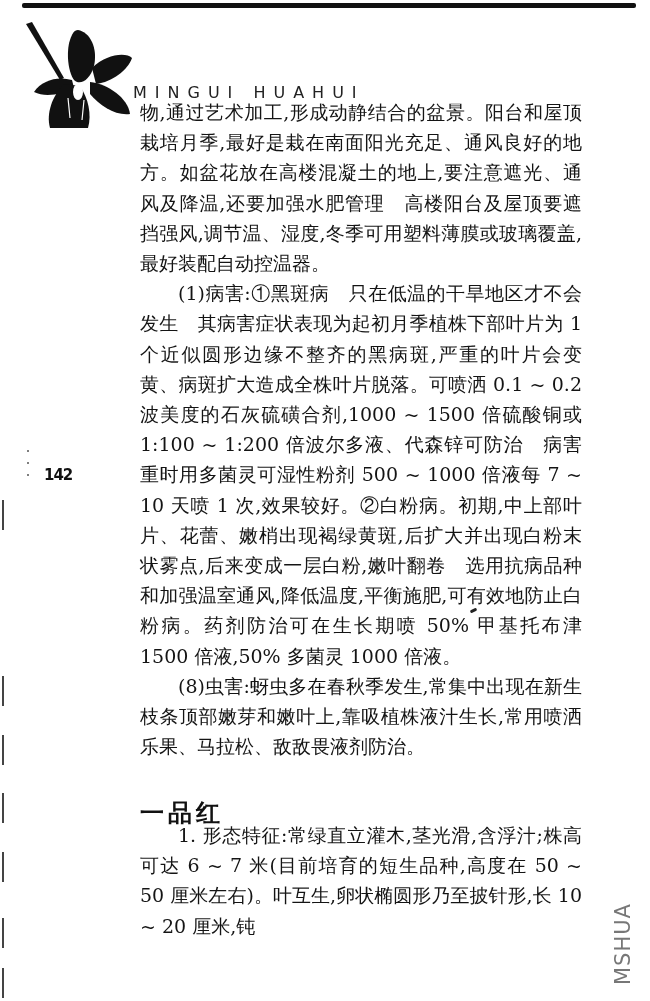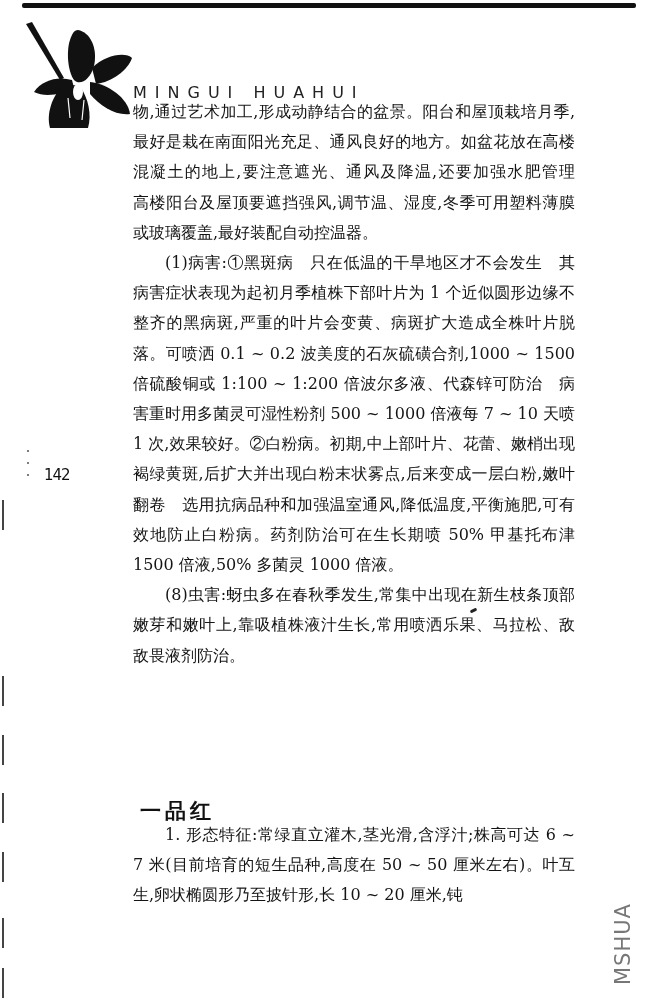--- a/index.html
+++ b/index.html
@@ -12,34 +12,34 @@
       position: absolute; left: 22px; top: 3px; width: 614px; height: 5px;
       background: #111; border-radius: 2px;
     }
     .logo { position: absolute; left: 18px; top: 18px; width: 120px; height: 110px; }
     .header-title {
       position: absolute; left: 133px; top: 46px;
       font-family: "DejaVu Sans", "Liberation Sans", sans-serif;
       font-size: 16px; letter-spacing: 8px; color: #222; font-weight: normal; margin-top: 37px;
     }
     .body-text {
-      position: absolute; left: 133px; width: 442px;
-      font-size: 16px; line-height: 30.2px; color: #141414;
+      position: absolute; left: 140px; width: 442px;
+      font-size: 19px; line-height: 30.2px; color: #141414;
       text-align: justify;
     }
     .body-text p { margin: 0; }
     .indent { text-indent: 2em; }
     .section-title {
       position: absolute; left: 140px; top: 797px;
-      font-size: 21px; font-weight: bold; letter-spacing: 4px; color: #111;
+      font-size: 24px; font-weight: bold; letter-spacing: 4px; color: #111;
       font-family: "DejaVu Sans", "Liberation Sans", sans-serif;
     }
     .page-number {
       position: absolute; left: 44px; top: 466px;
-      font-size: 15px; font-weight: normal; color: #111;
+      font-size: 15px; font-weight: bold; color: #111;
       font-family: "DejaVu Sans", "Liberation Sans", sans-serif;
       letter-spacing: -1px;
     }
     .margin-dots { position: absolute; left: 27px; top: 450px; width: 3px; height: 40px; }
     .margin-dots span { display: block; width: 2px; height: 2px; background: #555; margin-bottom: 10px; border-radius: 1px; }
     .edge-mark {
       position: absolute; left: 2px; width: 2px; background: #444;
     }
     .watermark {
       position: absolute; left: 611px; top: 985px;

